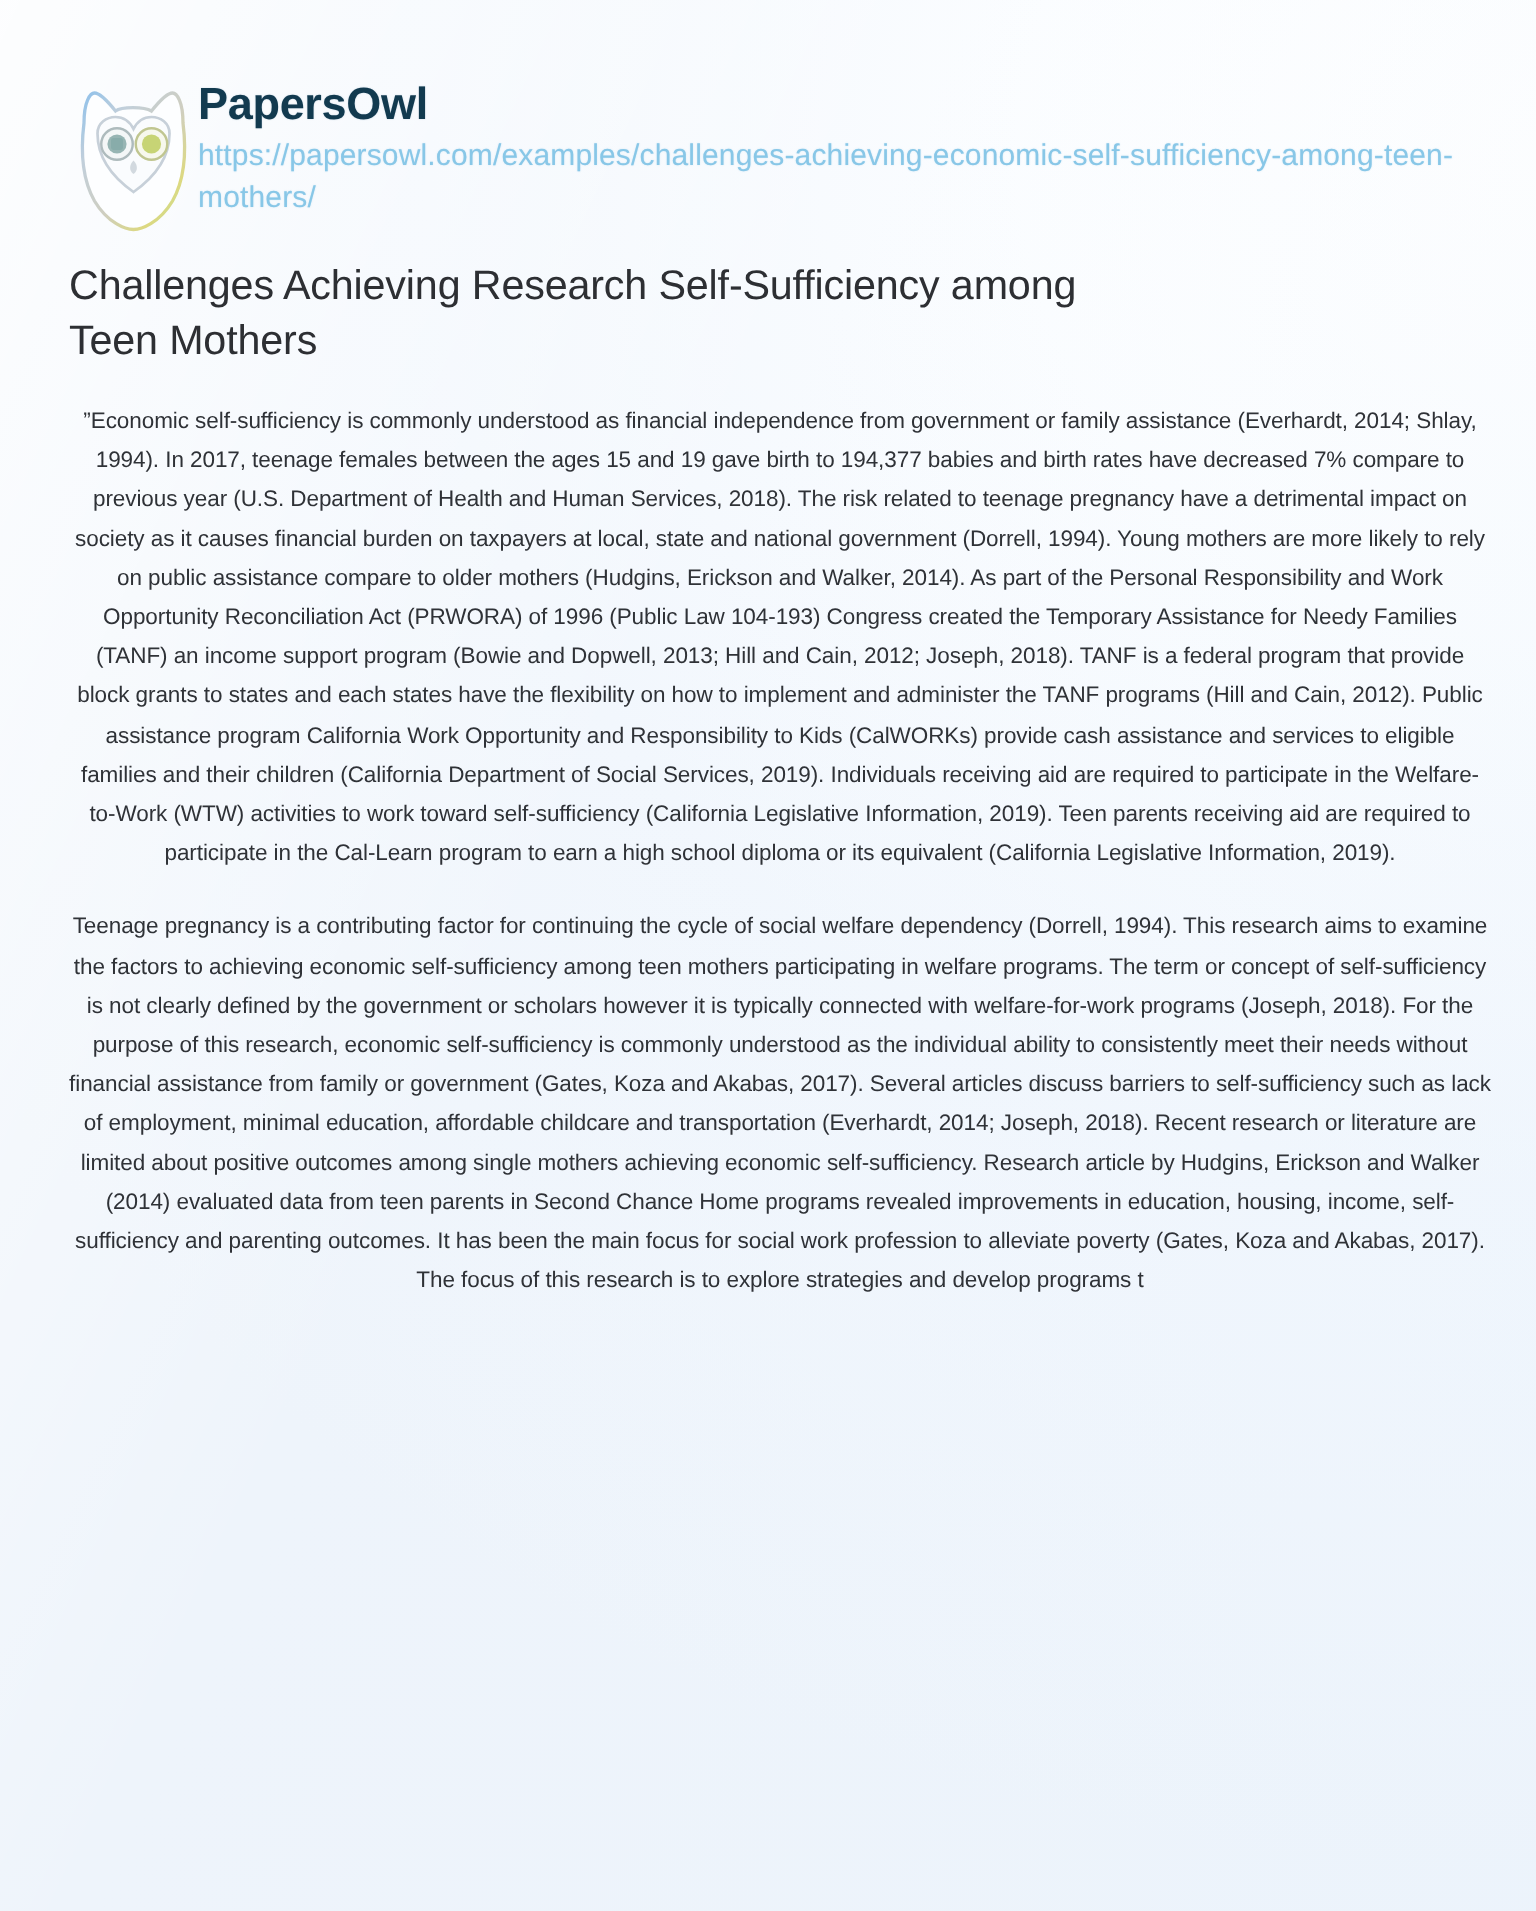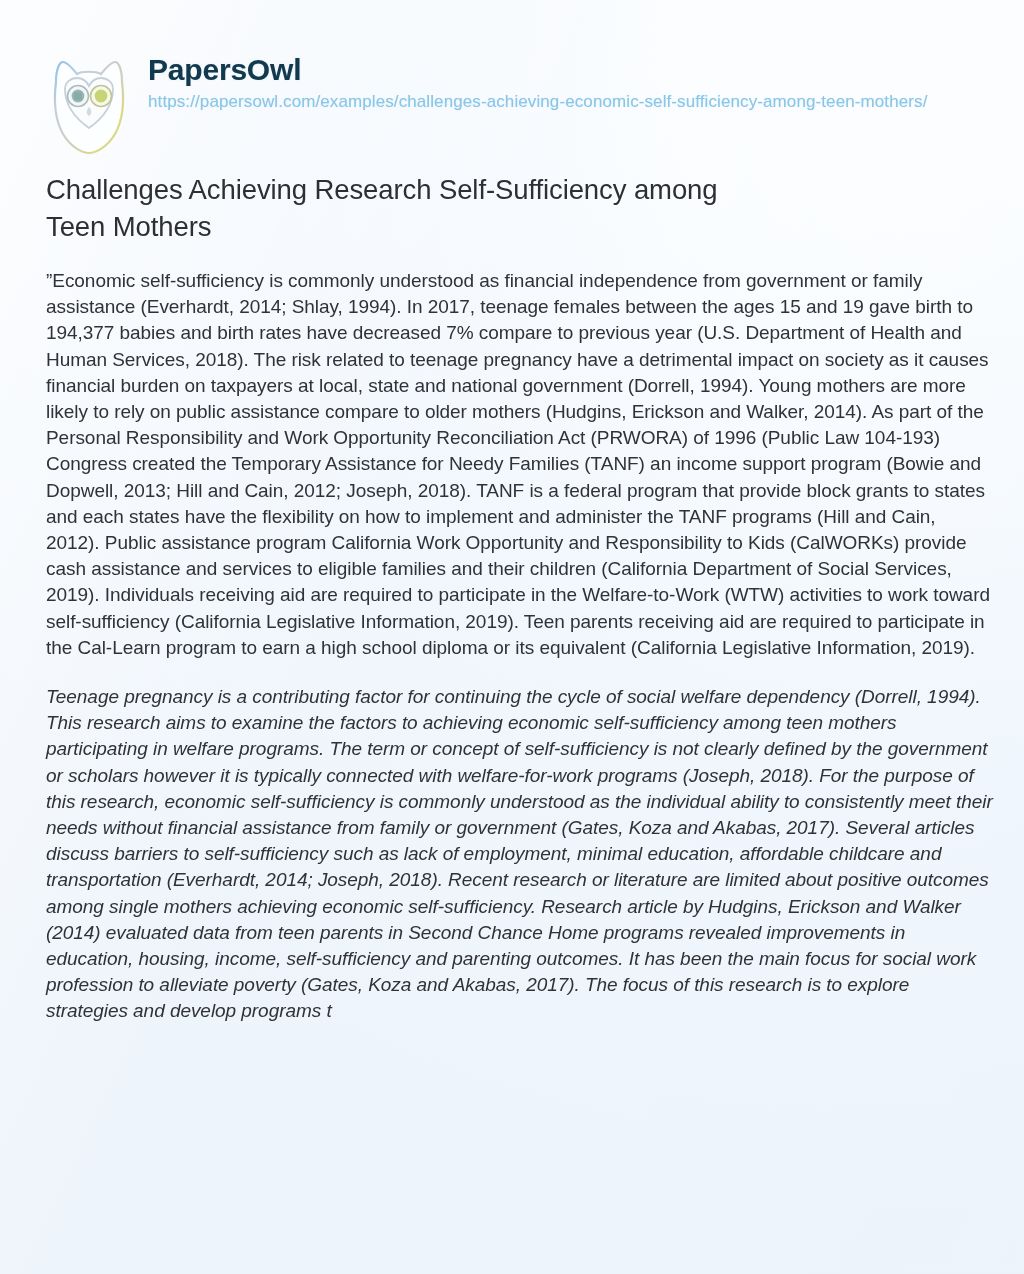--- a/index.html
+++ b/index.html
@@ -34,21 +34,20 @@
     background: linear-gradient(115deg, rgba(255,255,255,0.85) 0%, rgba(255,255,255,0.0) 40%, rgba(232,242,252,0.35) 100%);
   }
 
   
   .brand-header {
     position: absolute;
     left: 46px;
     top: 52px;
     display: flex;
     align-items: flex-start;
-    gap: 16px;
     z-index: 3;
   }
 
   .owl-logo {
     width: 86px;
     height: 100px;
     flex: 0 0 auto;
     position: relative;
     top: 4px;
     opacity: 0.92;
@@ -62,21 +61,21 @@
     font-size: 30px;
     font-weight: bold;
     letter-spacing: -0.2px;
     color: #123a4f;
     line-height: 1.05;
     margin: 0 0 4px 0;
     text-shadow: 0 0 1px rgba(30,90,130,0.25);
   }
 
   .site-url {
-    font-size: 17px;
+    font-size: 20px;
     line-height: 1.42;
     color: #7fc3e6;
     max-width: 880px;
     word-break: break-word;
     letter-spacing: 0.1px;
     opacity: 0.92;
     text-shadow: 0 0 1px rgba(150,200,230,0.5);
   }
 
   
@@ -98,29 +97,28 @@
   .doc-body {
     position: absolute;
     left: 46px;
     top: 268px;
     width: 948px;
     z-index: 3;
   }
 
   .doc-body p {
     margin: 0 0 23px 0;
-    font-size: 19px;
+    font-size: 15px;
     line-height: 26.2px;
     color: #2f3237;
-    text-align: left;
+    text-align: center;
     letter-spacing: -0.05px;
   }
   .doc-body p:last-child {
     margin-bottom: 16px;
-    font-style: italic;
   }
 </style>
 </head>
 <body>
 
 <div class="page">
 
   <div class="brand-header">
 
     <div class="owl-logo">

